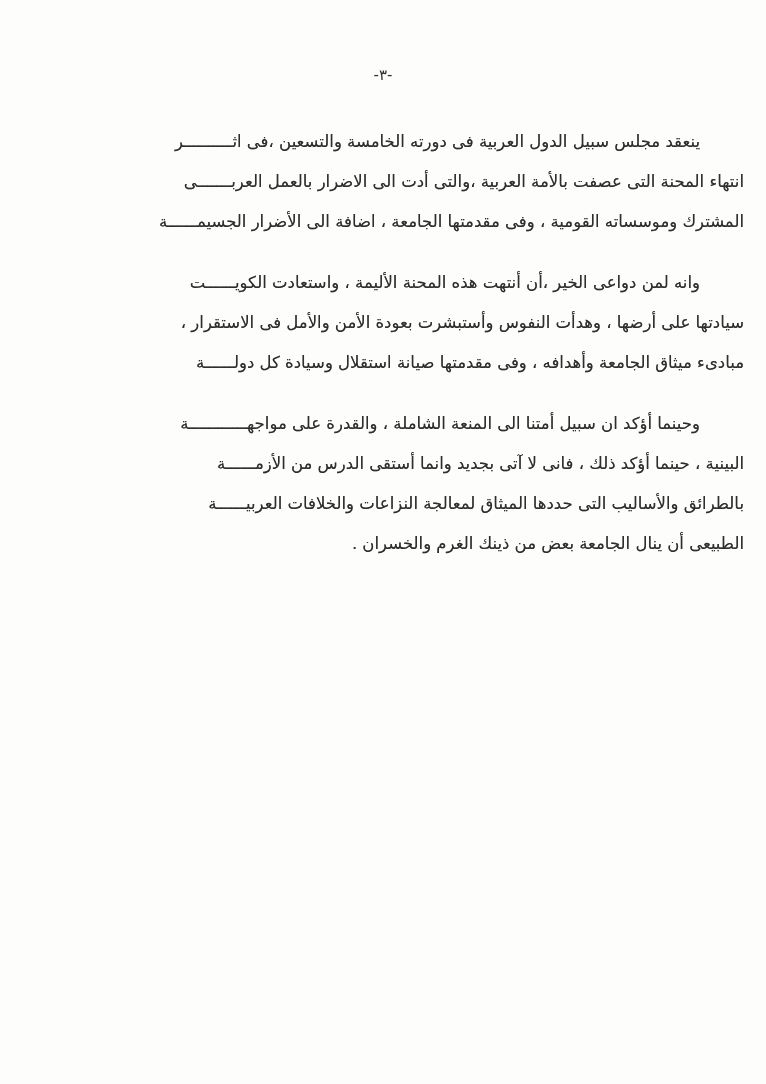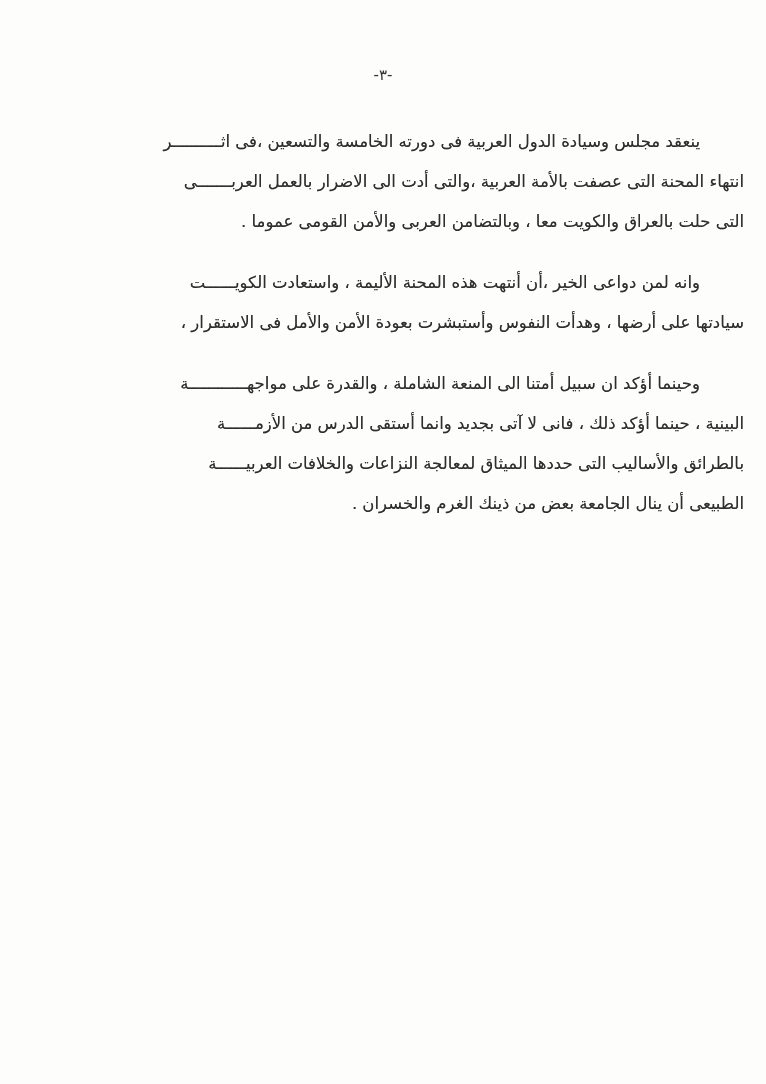--- a/index.html
+++ b/index.html
@@ -56,28 +56,29 @@
 </head>
 <body>
 
 <div class="page">
 
   <div class="page-number">-٣-</div>
 
   <div class="content">
 
     <div class="para">
-      <div class="line first">ينعقد  مجلس وسيادة الدول العربية فى دورته الخامسة والتسعين  ،فى اثــــــــــر</div>
+      <div class="line first">ينعقد  مجلس سبيل الدول العربية فى دورته الخامسة والتسعين  ،فى اثــــــــــر</div>
       <div class="line">انتهاء المحنة التى عصفت بالأمة العربية  ،والتى أدت الى الاضرار بالعمل العربـــــــى</div>
-      <div class="line">التى حلت بالعراق والكويت معا  ، وبالتضامن العربى والأمن القومى عموما .</div>
+      <div class="line">المشترك وموسساته القومية ، وفى مقدمتها الجامعة ، اضافة الى الأضرار الجسيمــــــة</div>
     </div>
 
     <div class="para">
       <div class="line first">وانه لمن دواعى الخير  ،أن أنتهت هذه المحنة الأليمة ، واستعادت الكويــــــت</div>
       <div class="line">سيادتها على  أرضها  ، وهدأت النفوس وأستبشرت بعودة الأمن والأمل فى الاستقرار ،</div>
+      <div class="line">مبادىء ميثاق الجامعة وأهدافه ، وفى مقدمتها صيانة استقلال وسيادة كل دولــــــة</div>
     </div>
 
     <div class="para">
       <div class="line first">وحينما أؤكد ان سبيل أمتنا الى المنعة الشاملة ، والقدرة على مواجهــــــــــــة</div>
       <div class="line">البينية ، حينما أؤكد ذلك ، فانى لا آتى بجديد وانما أستقى الدرس من الأزمــــــة</div>
       <div class="line">بالطرائق والأساليب التى حددها الميثاق لمعالجة النزاعات والخلافات العربيــــــة</div>
       <div class="line">الطبيعى أن ينال الجامعة بعض من ذينك الغرم والخسران .</div>
     </div>
 
   </div>

